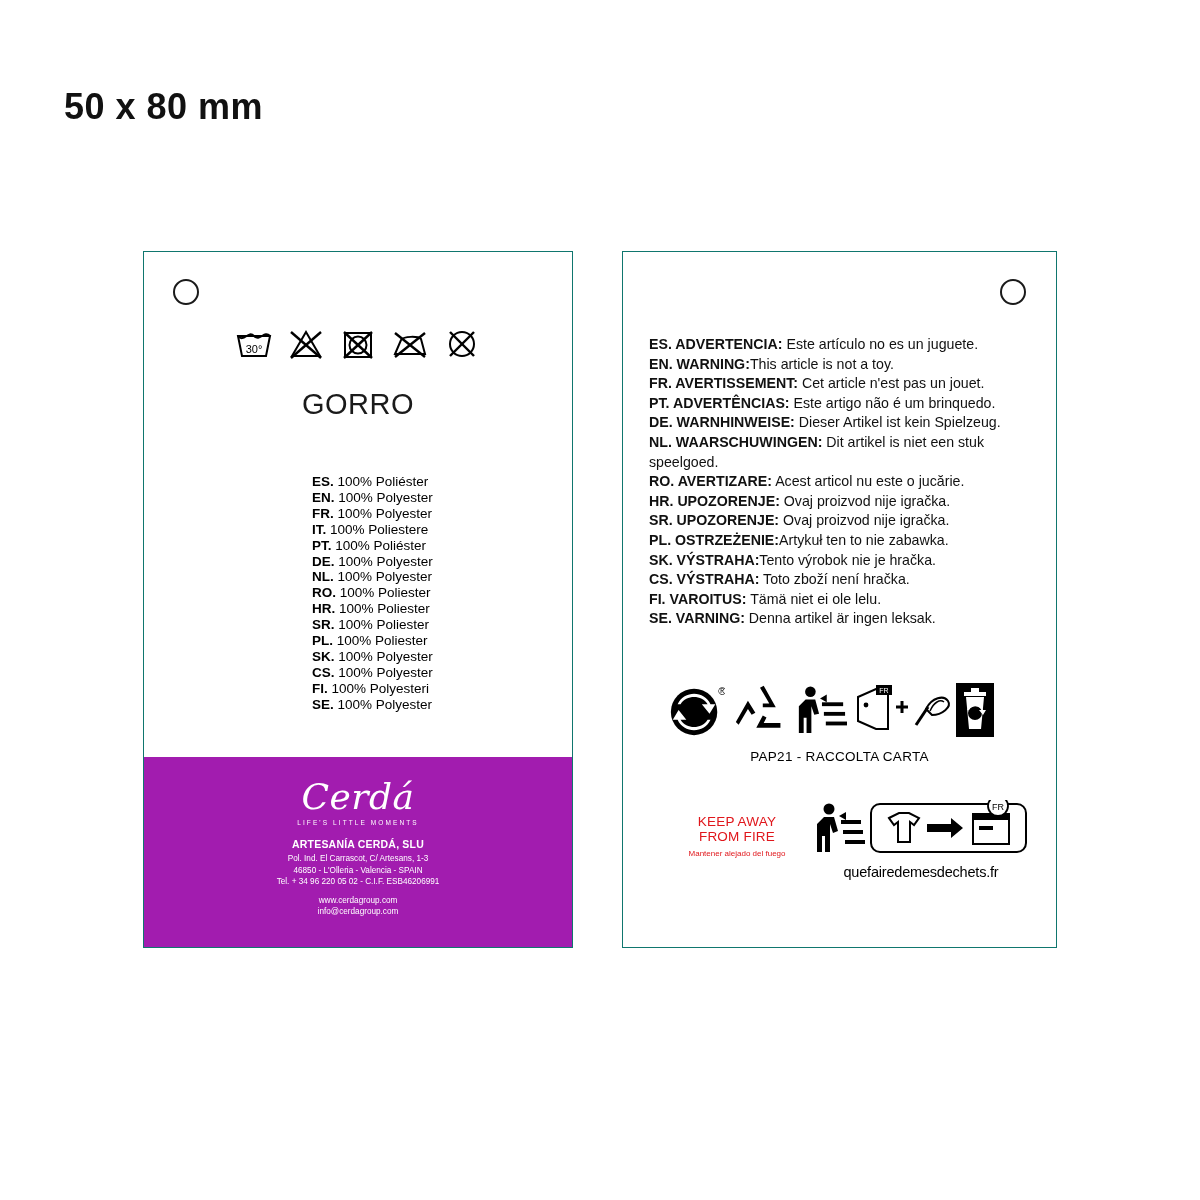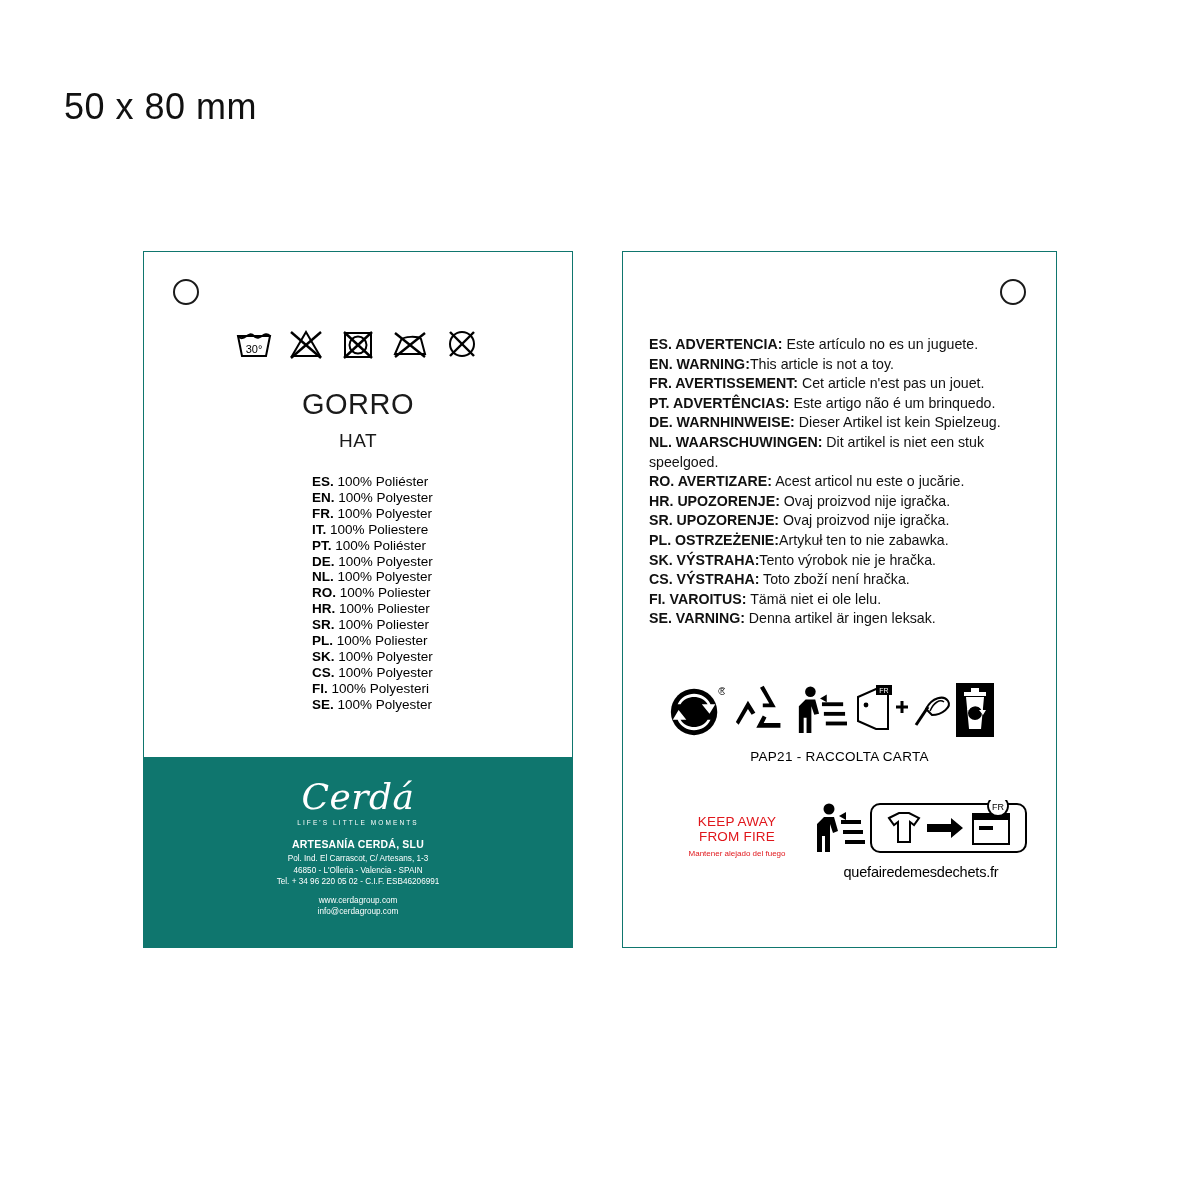--- a/index.html
+++ b/index.html
@@ -15,21 +15,21 @@
     color: #000;
     overflow: hidden;
   }
 
   
   .size-title {
     position: absolute;
     left: 64px;
     top: 86px;
     font-size: 36px;
-    font-weight: 400;
+    font-weight: 700;
     letter-spacing: 0.5px;
     color: #111;
   }
 
   
   .card {
     position: absolute;
     background: #fff;
     border: 1px solid #0f766e;
     box-sizing: border-box;
@@ -101,21 +101,21 @@
   .comp-list div { white-space: nowrap; }
   .comp-list .lang { font-weight: 700; }
 
   
   .brand-block {
     position: absolute;
     left: 0;
     right: 0;
     bottom: 0;
     height: 190px;
-    background: #0f766e;
+    background: #a21caf;
     color: #fff;
     text-align: center;
   }
   .brand-logo {
     margin-top: 22px;
     font-family: "DejaVu Serif", serif;
     font-style: italic;
     font-size: 36px;
     letter-spacing: 0.5px;
     line-height: 1;
@@ -252,21 +252,20 @@
 
     <svg class="care-sym" viewBox="0 0 40 34">
       <circle cx="20" cy="17" r="12" fill="none" stroke="#000" stroke-width="2"></circle>
       <line x1="8" y1="5" x2="32" y2="29" stroke="#000" stroke-width="2.4"></line>
       <line x1="32" y1="5" x2="8" y2="29" stroke="#000" stroke-width="2.4"></line>
     </svg>
 
   </div>
 
   <div class="prod-name">GORRO</div>
-  <div class="prod-sub">HAT</div>
 
   <div class="comp-list" id="composition-list">
       <div><span class="lang">ES.</span><span> 100% Poliéster</span></div>
       <div><span class="lang">EN.</span><span> 100% Polyester</span></div>
       <div><span class="lang">FR.</span><span> 100% Polyester</span></div>
       <div><span class="lang">IT.</span><span> 100% Poliestere</span></div>
       <div><span class="lang">PT.</span><span> 100% Poliéster</span></div>
       <div><span class="lang">DE.</span><span> 100% Polyester</span></div>
       <div><span class="lang">NL.</span><span> 100% Polyester</span></div>
       <div><span class="lang">RO.</span><span> 100% Poliester</span></div>

